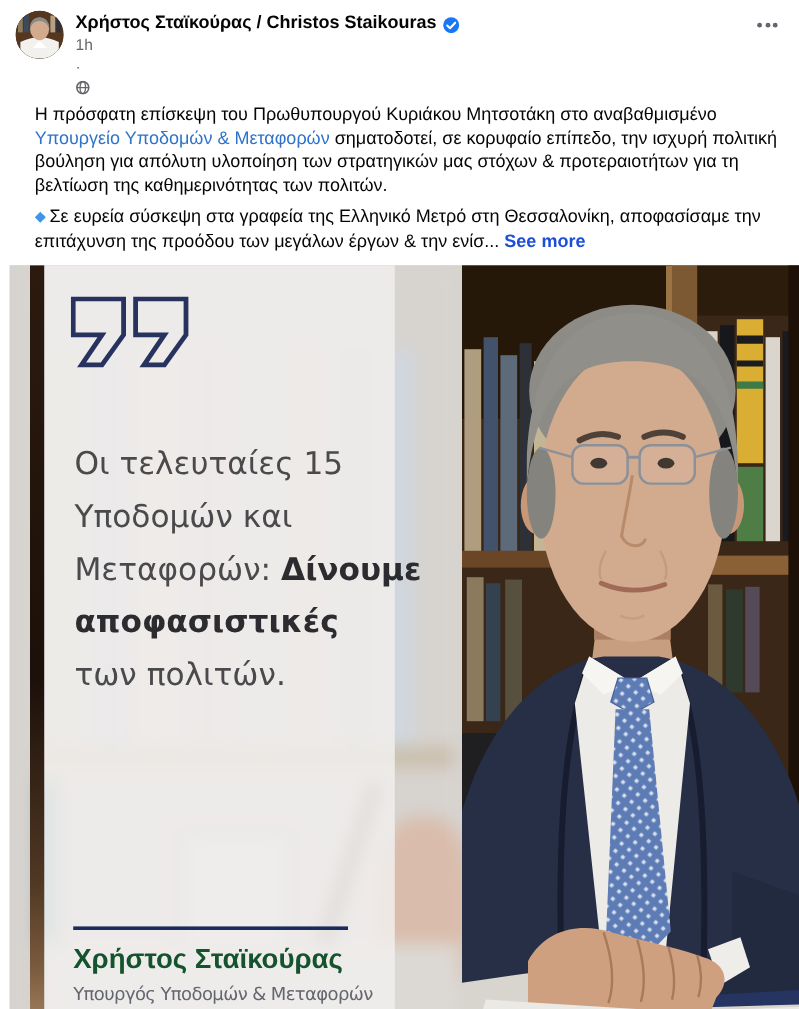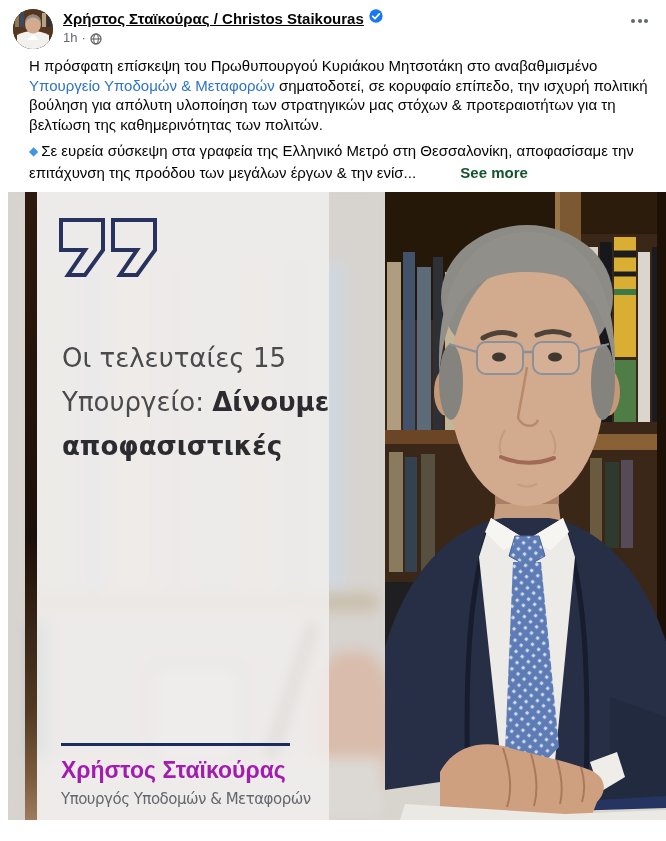--- a/index.html
+++ b/index.html
@@ -4,55 +4,55 @@
 <style>
   html,body{margin:0;padding:0;background:#fff;}
   body{width:666px;height:841px;overflow:hidden;font-family:"Liberation Sans",sans-serif;-webkit-font-smoothing:antialiased;}
   .post{width:666px;position:relative;background:#fff;}
 
   
   .header{display:flex;align-items:flex-start;padding:9px 14px 2px 13px;}
   .avatar{width:40px;height:40px;border-radius:50%;overflow:hidden;flex:0 0 40px;cursor:pointer;background:#5a3b24;}
   .avatar svg{display:block;}
   .header-info{margin-left:10px;flex:1;min-width:0;}
-  .name-row{display:flex;align-items:flex-start;gap:5px;text-decoration:underline;}
+  .name-row{display:flex;align-items:flex-end;gap:5px;}
   .name{font-size:15px;font-weight:700;color:#050505;line-height:19px;cursor:pointer;}
   .badge{width:14px;height:14px;flex:0 0 14px;}
-  .meta-row{display:flex;align-items:flex-end;gap:4px;margin-top:3px;color:#65676b;font-size:13px;line-height:14px;}
+  .meta-row{display:flex;align-items:flex-start;gap:4px;margin-top:3px;color:#65676b;font-size:13px;line-height:14px;flex-direction:column;}
   .menu-btn{margin-left:auto;padding:10px 4px 4px 4px;display:flex;gap:2.5px;cursor:pointer;align-items:center;}
   .menu-btn i{width:4px;height:4px;border-radius:50%;background:#606770;display:block;}
 
   
   .post-text{padding:5px 11px 0 29px;font-size:15px;line-height:19.5px;color:#050505;}
   .post-text p{margin:0;}
   .post-text p.p3{margin-top:7px;}
   .entity-link{color:#2e73c9;cursor:pointer;text-decoration:none;}
   .bullet{color:#3f96e4;font-size:12px;margin-right:3px;position:relative;top:-1px;}
-  .see-more{font-weight:600;color:#14532d;cursor:pointer;margin-left:40px;}
+  .see-more{font-weight:600;color:#1d4ed8;cursor:pointer;}
 
   
   .photo-wrap{position:relative;width:658px;height:628px;margin:10px 0 0 8px;overflow:hidden;background:#d6d3cf;cursor:pointer;}
   .blur-layer{position:absolute;left:0;top:0;width:380px;height:628px;filter:blur(7px);}
   .blur-layer .base{position:absolute;inset:0;background:#d7d3cf;}
   .stripe{position:absolute;top:70px;height:330px;opacity:.9;}
   .bshelf{position:absolute;left:25px;top:402px;width:345px;height:16px;background:#c9bda9;}
   .bframe{position:absolute;left:140px;top:470px;width:85px;height:128px;background:#e3e2e4;border:6px solid #bdbcc0;}
   .bpen{position:absolute;left:278px;top:428px;width:10px;height:145px;background:#6e6a60;transform:rotate(18deg);}
   .bhand{position:absolute;left:305px;top:460px;width:80px;height:160px;background:#d9bcab;border-radius:40%;}
   .bteal{position:absolute;left:24px;top:430px;width:16px;height:198px;background:#7fa6ad;}
   .bbot{position:absolute;left:25px;top:565px;width:350px;height:63px;background:#dcd9d4;}
   .dark-strip{position:absolute;left:17px;top:0;width:12px;height:628px;
     background:linear-gradient(#2c1a0e 0%,#1c100a 55%,#503823 82%,#7a5a3c 93%,#9c7c5c 100%);z-index:3;}
   .panel{position:absolute;left:29px;top:0;width:292px;height:628px;background:rgba(241,239,237,0.85);z-index:4;}
   .quote-icon{position:absolute;left:22px;top:26px;}
   .quote-text{position:absolute;left:25px;top:144px;font-family:"DejaVu Sans",sans-serif;color:#4a4a4d;font-size:26px;line-height:44px;}
   .q-line{white-space:nowrap;}
   .q-bold{font-weight:700;color:#2c2c30;}
   .sig-line{position:absolute;left:24px;top:551px;width:229px;height:3px;background:#1b2c5c;}
-  .sig-name{position:absolute;left:24px;top:565px;font-size:23px;font-weight:700;color:#a21caf;white-space:nowrap;text-align:right;}
+  .sig-name{position:absolute;left:24px;top:565px;font-size:23px;font-weight:700;color:#14532d;white-space:nowrap;text-align:right;}
   .sig-title{position:absolute;left:24px;top:598px;font-size:15px;color:#63666e;white-space:nowrap;font-family:"DejaVu Sans",sans-serif;letter-spacing:-0.5px;}
   .photo-svg{position:absolute;left:377px;top:0;z-index:2;}
 </style>
 </head>
 <body>
 
 <div class="post">
 
   <div class="header">
     <div class="avatar">
@@ -201,21 +201,23 @@
       <path d="M20,612 L180,622 L281,618 L281,628 L15,628 Z" fill="#ebe9e4"></path>
     </svg>
 
     <div class="panel">
       <svg class="quote-icon" width="100" height="60" viewBox="0 0 100 60">
         <path d="M2,2 H44 V32 L26,57 H9 L26,32 H2 Z" fill="none" stroke="#27335e" stroke-width="4"></path>
         <path d="M54,2 H96 V32 L78,57 H61 L78,32 H54 Z" fill="none" stroke="#27335e" stroke-width="4"></path>
       </svg>
       <div class="quote-text">
           <div class="q-line"><span>Οι τελευταίες 15</span></div>
-          <div class="q-line"><span>Υπουργείο: </span><span class="q-bold">Δίνουμε</span></div>
+          <div class="q-line"><span>Υποδομών και</span></div>
+          <div class="q-line"><span>Μεταφορών: </span><span class="q-bold">Δίνουμε</span></div>
           <div class="q-line"><span class="q-bold">αποφασιστικές</span></div>
+          <div class="q-line"><span>των πολιτών.</span></div>
         </div>
       <div class="sig-line"></div>
       <div class="sig-name">Χρήστος Σταϊκούρας</div>
       <div class="sig-title">Υπουργός Υποδομών &amp; Μεταφορών</div>
     </div>
   </div>
 </div>
 
 </body></html>

